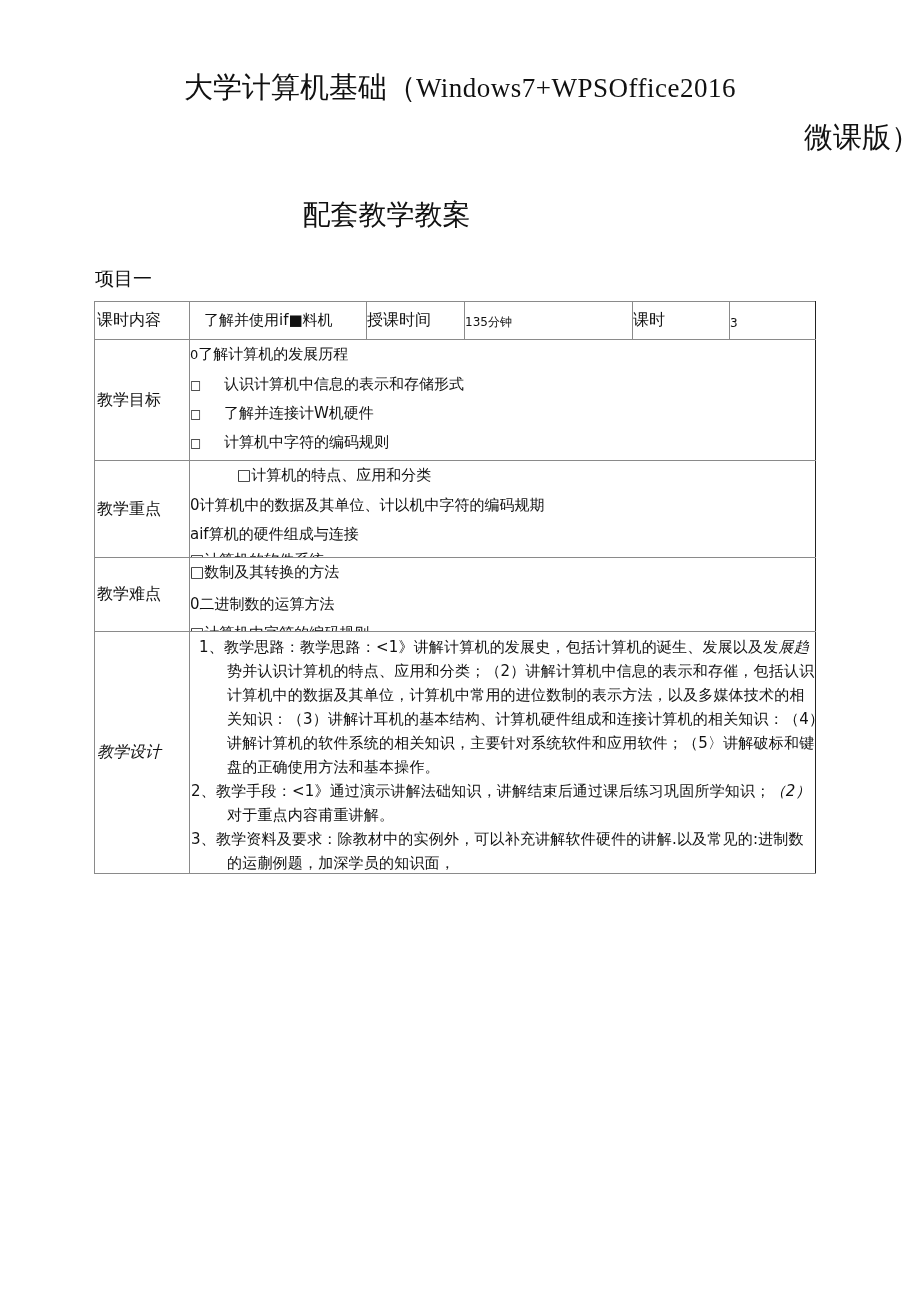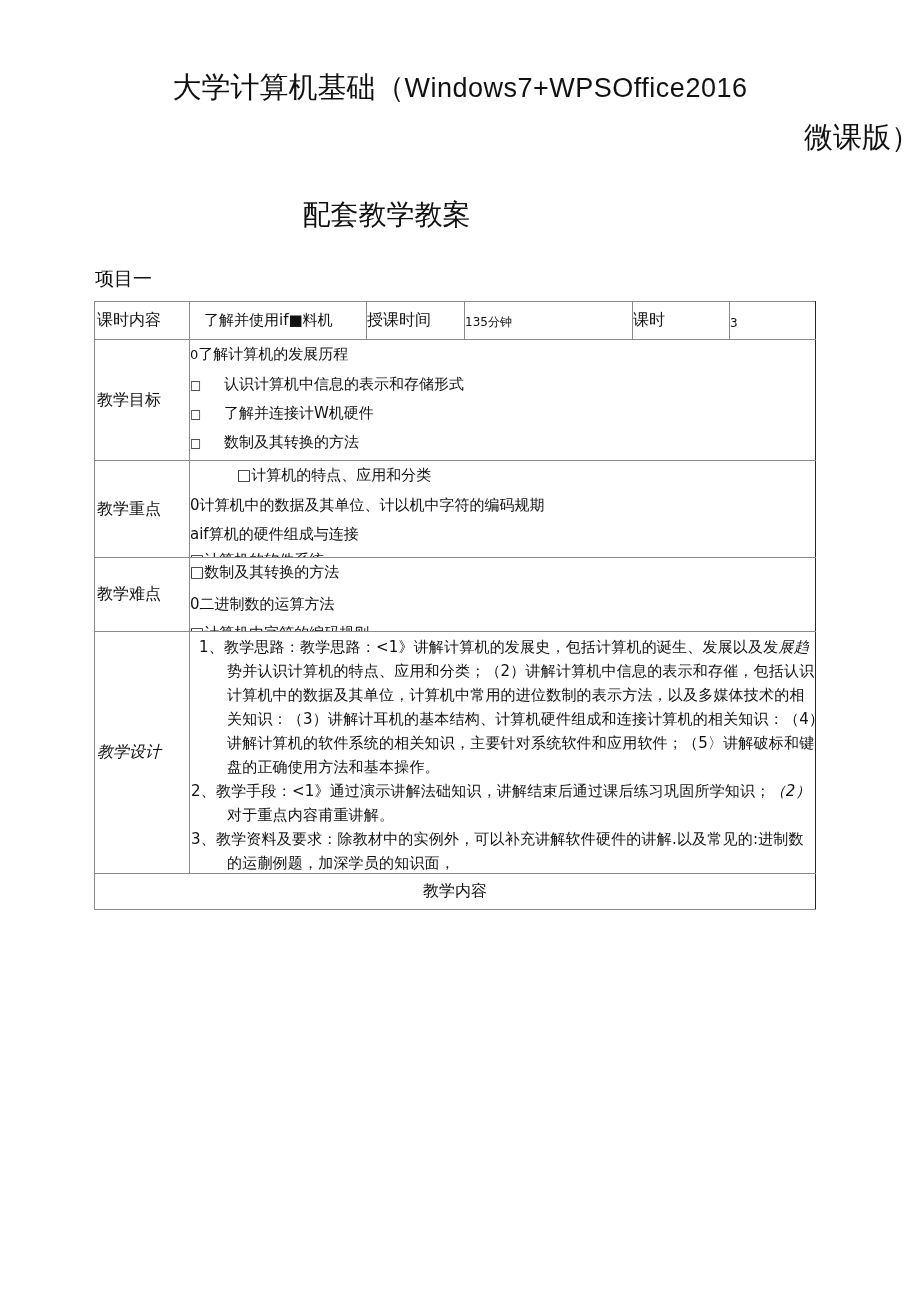--- a/index.html
+++ b/index.html
@@ -4,21 +4,21 @@
   <style>
     html, body { margin: 0; padding: 0; background: #ffffff; }
     body {
       width: 920px; height: 1301px; position: relative; overflow: hidden;
       font-family: "DejaVu Sans", "Liberation Sans", sans-serif; color: #111;
     }
     .title1 {
       position: absolute; top: 68px; left: 0; width: 920px; text-align: center;
       font-size: 29px; letter-spacing: 0px; white-space: nowrap;
     }
-    .title1 .latin { font-family: Liberation Sans, sans-serif; font-size: 27px; letter-spacing: 0.5px; }
+    .title1 .latin { font-family: Liberation Serif, serif; font-size: 27px; letter-spacing: 0.5px; }
     .title2 {
       position: absolute; top: 118px; left: 0; width: 920px; text-align: right;
       font-size: 29px;
     }
     .title3 {
       position: absolute; top: 196px; left: 0; width: 765px; text-align: center;
       font-size: 28px; padding-left: 8px; box-sizing: border-box;
     }
     .project {
       position: absolute; top: 266px; left: 95px; font-size: 19px;
@@ -71,21 +71,21 @@
     <td class="r1-small">3</td>
   </tr>
 
   <tr>
     <td class="label" style="height:120px;">教学目标</td>
     <td colspan="5">
       <div class="cell-lines" style="height:120px;">
         <div class="line" style="top:5px;"><span style="font-size:13px;">0</span><span>了解计算机的发展历程</span></div>
         <div class="line" style="top:35px;"><span class="bul">□</span><span>认识计算机中信息的表示和存储形式</span></div>
         <div class="line" style="top:64px;"><span class="bul">□</span><span>了解并连接计W机硬件</span></div>
-        <div class="line" style="top:93px;"><span class="bul">□</span><span>数制及其转换的方法</span></div>
+        <div class="line" style="top:93px;"><span class="bul">□</span><span>计算机中字符的编码规则</span></div>
       </div>
     </td>
   </tr>
 
   <tr>
     <td class="label" style="height:96px;">教学重点</td>
     <td colspan="5">
       <div class="cell-lines" style="height:96px;">
         <div class="line" style="top:5px;margin-left:47px;">□计算机的特点、应用和分类</div>
         <div class="line" style="top:35px;">0计算机中的数据及其单位、计以机中字符的编码规期</div>
@@ -117,17 +117,14 @@
         <div class="design-line" style="top:102px; left:37px;">讲解计算机的软件系统的相关知识，主要针对系统软件和应用软件；（5〉讲解破标和键</div>
         <div class="design-line" style="top:126px; left:37px;">盘的正确使用方法和基本操作。</div>
         <div class="design-line" style="top:150px; left:1px;"><span>2、教学手段：&lt;1》通过演示讲解法础知识，讲解结束后通过课后练习巩固所学知识；</span><span class="ital">（2）</span></div>
         <div class="design-line" style="top:174px; left:37px;">对于重点内容甫重讲解。</div>
         <div class="design-line" style="top:198px; left:1px;">3、教学资料及要求：除教材中的实例外，可以补充讲解软件硬件的讲解.以及常见的:进制数</div>
         <div class="design-line" style="top:222px; left:37px;">的运蒯例题，加深学员的知识面，</div>
       </div>
     </td>
   </tr>
 
-  <tr>
-    <td colspan="6" class="footer-cell">教学内容</td>
-  </tr>
 </tbody>
   </table>
 
 </body></html>

